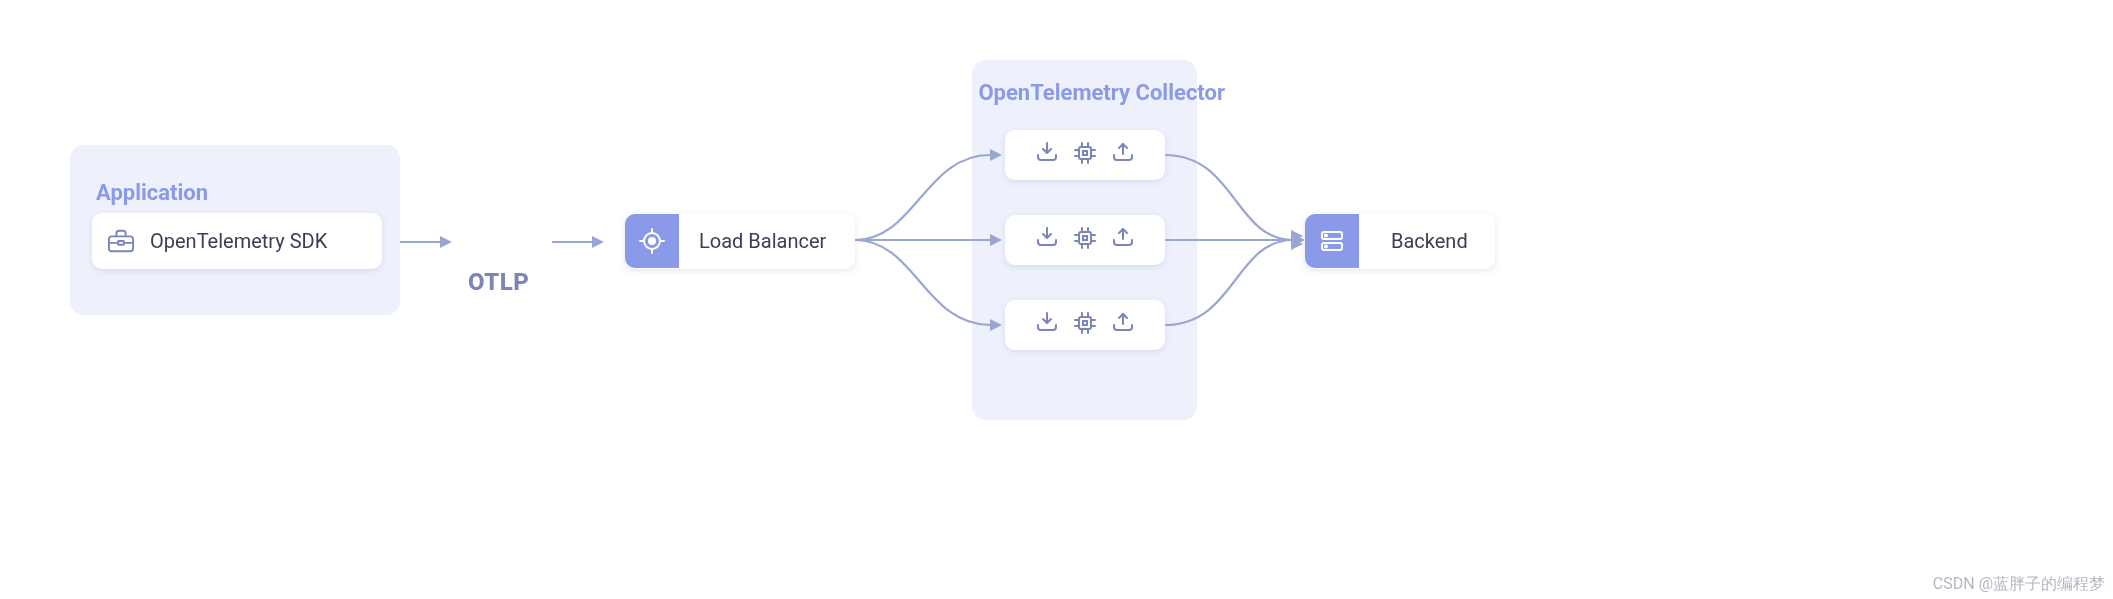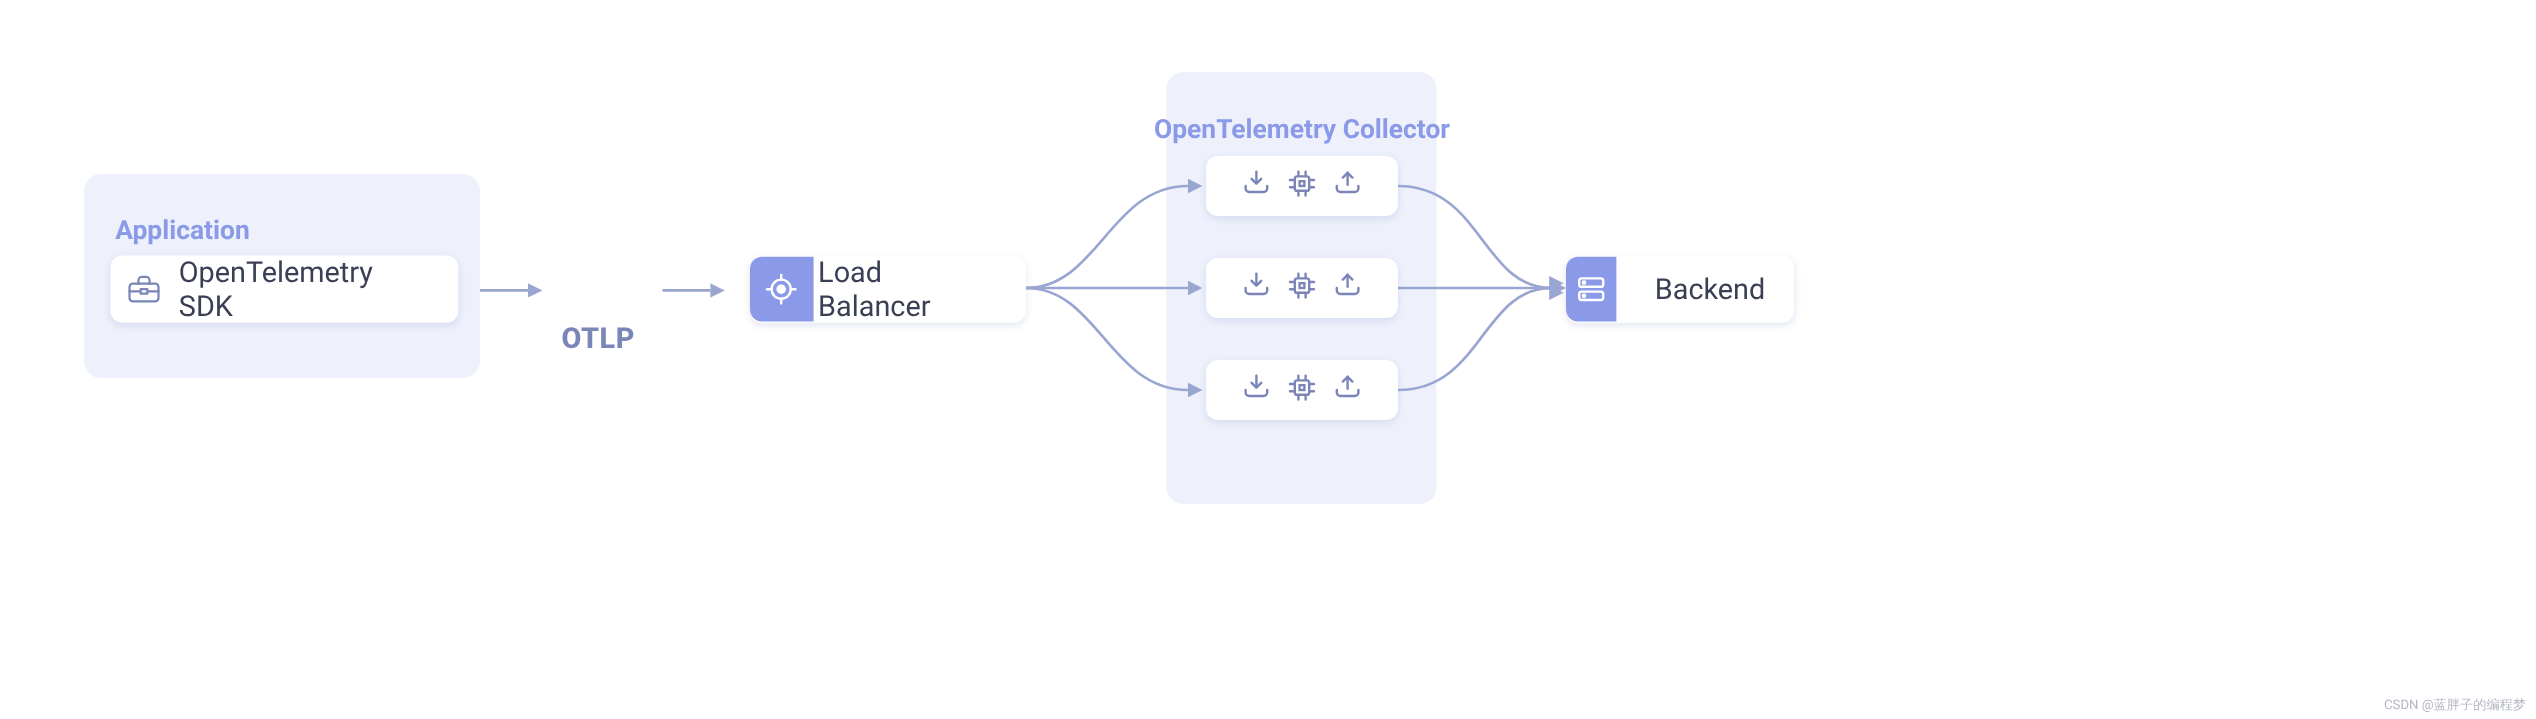--- a/index.html
+++ b/index.html
@@ -18,37 +18,37 @@
                         "Helvetica Neue",Arial,sans-serif;overflow:hidden;}
   .stage{position:relative;width:2113px;height:599px;}
 
   
   .panel{position:absolute;background:var(--panel-bg);border-radius:14px;}
   .panel-title{position:absolute;color:var(--accent);font-weight:700;font-size:22px;}
 
   
   .card{position:absolute;display:flex;align-items:center;background:var(--card-bg);
         border-radius:10px;box-shadow:var(--card-shadow);}
-  .card-label{color:var(--text-dark);font-size:24px;padding-right:24px;}
+  .card-label{color:var(--text-dark);font-size:20px;padding-right:24px;}
 
   
   .sq{width:54px;height:54px;display:flex;align-items:center;justify-content:center;
       background:var(--accent-sq);border-radius:10px 0 0 10px;color:#fff;}
 
   
   .icon-slot{width:58px;display:flex;align-items:center;justify-content:center;
              color:var(--text-light);}
 
   
   .mini{position:absolute;display:flex;align-items:center;justify-content:center;
         gap:14px;width:160px;height:50px;background:var(--card-bg);
         border-radius:10px;box-shadow:var(--card-shadow);color:var(--text-light);}
 
   
-  .footer{position:absolute;right:8px;bottom:4px;color:#b3b7c2;font-size:11px;}
+  .footer{position:absolute;right:8px;bottom:4px;color:#b3b7c2;font-size:16px;}
 
   
   .otlp{position:absolute;font-weight:800;font-size:24px;color:var(--text-light);
         letter-spacing:.5px;margin-top:41px;}
 
   svg.connector{position:absolute;overflow:visible;pointer-events:none;}
   .conn-path{fill:none;stroke:var(--stroke);stroke-width:2.2;}
   .arrowhead{fill:var(--stroke);}
 </style>
 </head>
@@ -85,25 +85,25 @@
   </svg>
 
   <div class="card" style="left:625px;top:213px;width:230px;height:56px;">
     <span class="sq">
       <svg width="26" height="26" viewBox="0 0 26 26" fill="none" stroke="#fff" stroke-width="2" stroke-linecap="round">
         <circle cx="13" cy="13" r="8"></circle>
         <circle cx="13" cy="13" r="3" fill="#fff"></circle>
         <path d="M13 1v4M13 21v4M1 13h4M21 13h4"></path>
       </svg>
     </span>
-    <span class="card-label" style="padding-left:4px;">Load Balancer</span>
+    <span class="card-label" style="padding-left:20px;">Load Balancer</span>
   </div>
 
   <div class="panel" style="left:972px;top:60px;width:225px;height:360px;"></div>
-  <div class="panel-title" style="left:945px;top:80px;width:280px;text-align:center;margin-top:16px;">OpenTelemetry Collector</div>
+  <div class="panel-title" style="left:945px;top:80px;width:280px;text-align:right;">OpenTelemetry Collector</div>
 
   <div class="mini" style="left:1005px;top:130px;">
     <span><svg width="24" height="24" viewBox="0 0 24 24">
           <use href="#ic-receive"></use>
         </svg></span>
     <span><svg width="24" height="24" viewBox="0 0 24 24">
           <use href="#ic-process"></use>
         </svg></span>
     <span><svg width="24" height="24" viewBox="0 0 24 24">
           <use href="#ic-export"></use>

